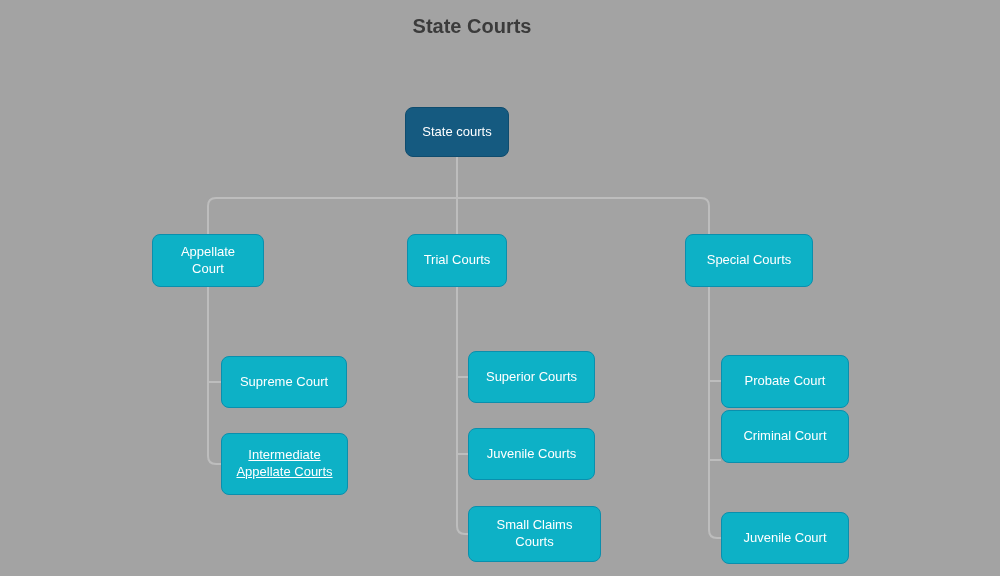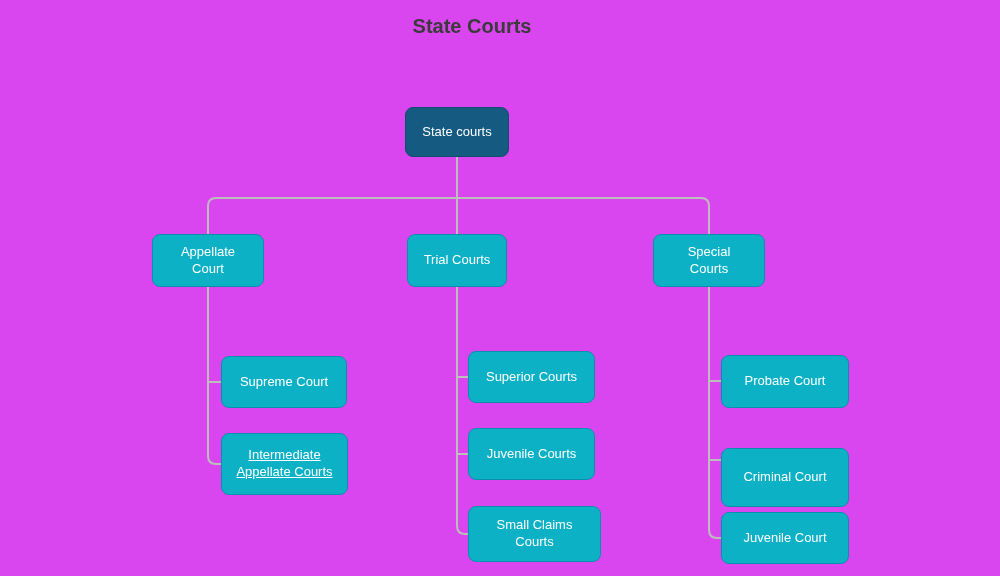--- a/index.html
+++ b/index.html
@@ -4,21 +4,21 @@
 <style>
   html, body { margin: 0; padding: 0; }
   body {
     font-family: "Liberation Sans", sans-serif;
     background: #ffffff;
   }
   .canvas {
     position: relative;
     width: 1000px;
     height: 576px;
-    background: #d946ef;
+    background: #a3a3a3;
     overflow: hidden;
   }
   .diagram-title {
     position: absolute;
     top: 15px;
     left: 472px;
     transform: translateX(-50%);
     font-size: 20px;
     font-weight: 700;
     color: #3b3b3b;
@@ -46,29 +46,29 @@
     background: #155a80;
     border: 1px solid #0f4c6e;
     left: 405px; top: 107px; width: 104px; height: 50px;
   }
   .node-branch, .node-leaf {
     background: #0db1c6;
     border: 1px solid #0a8fad;
   }
   .node-appellate { left: 152px; top: 234px; width: 112px; height: 53px; padding: 0 20px; }
   .node-trial     { left: 407px; top: 234px; width: 100px; height: 53px; padding: 0 10px; }
-  .node-special   { left: 653px; top: 234px; width: 112px; height: 53px; padding: 0 20px; }
+  .node-special   { left: 685px; top: 234px; width: 128px; height: 53px; padding: 0 20px; }
 
   .node-supreme      { left: 221px; top: 356px; width: 126px; height: 52px; padding: 0 14px; }
   .node-intermediate { left: 221px; top: 433px; width: 127px; height: 62px; padding: 0 10px; text-decoration: underline; }
   .node-superior     { left: 468px; top: 351px; width: 127px; height: 52px; padding: 0 10px; }
   .node-municipal    { left: 468px; top: 428px; width: 127px; height: 52px; padding: 0 10px; }
   .node-smallclaims  { left: 468px; top: 506px; width: 133px; height: 56px; padding: 0 22px; }
   .node-probate      { left: 721px; top: 355px; width: 128px; height: 53px; padding: 0 10px; }
-  .node-criminal     { left: 721px; top: 448px; width: 128px; height: 59px; padding: 0 18px; }
+  .node-criminal     { left: 721px; top: 410px; width: 128px; height: 53px; padding: 0 18px; }
   .node-juvenile     { left: 721px; top: 512px; width: 128px; height: 52px; padding: 0 10px; }
 </style>
 </head>
 <body>
 
 <div class="canvas">
 
   <div class="diagram-title">State Courts</div>
 
   <svg class="connectors" width="1000" height="576" viewBox="0 0 1000 576">

